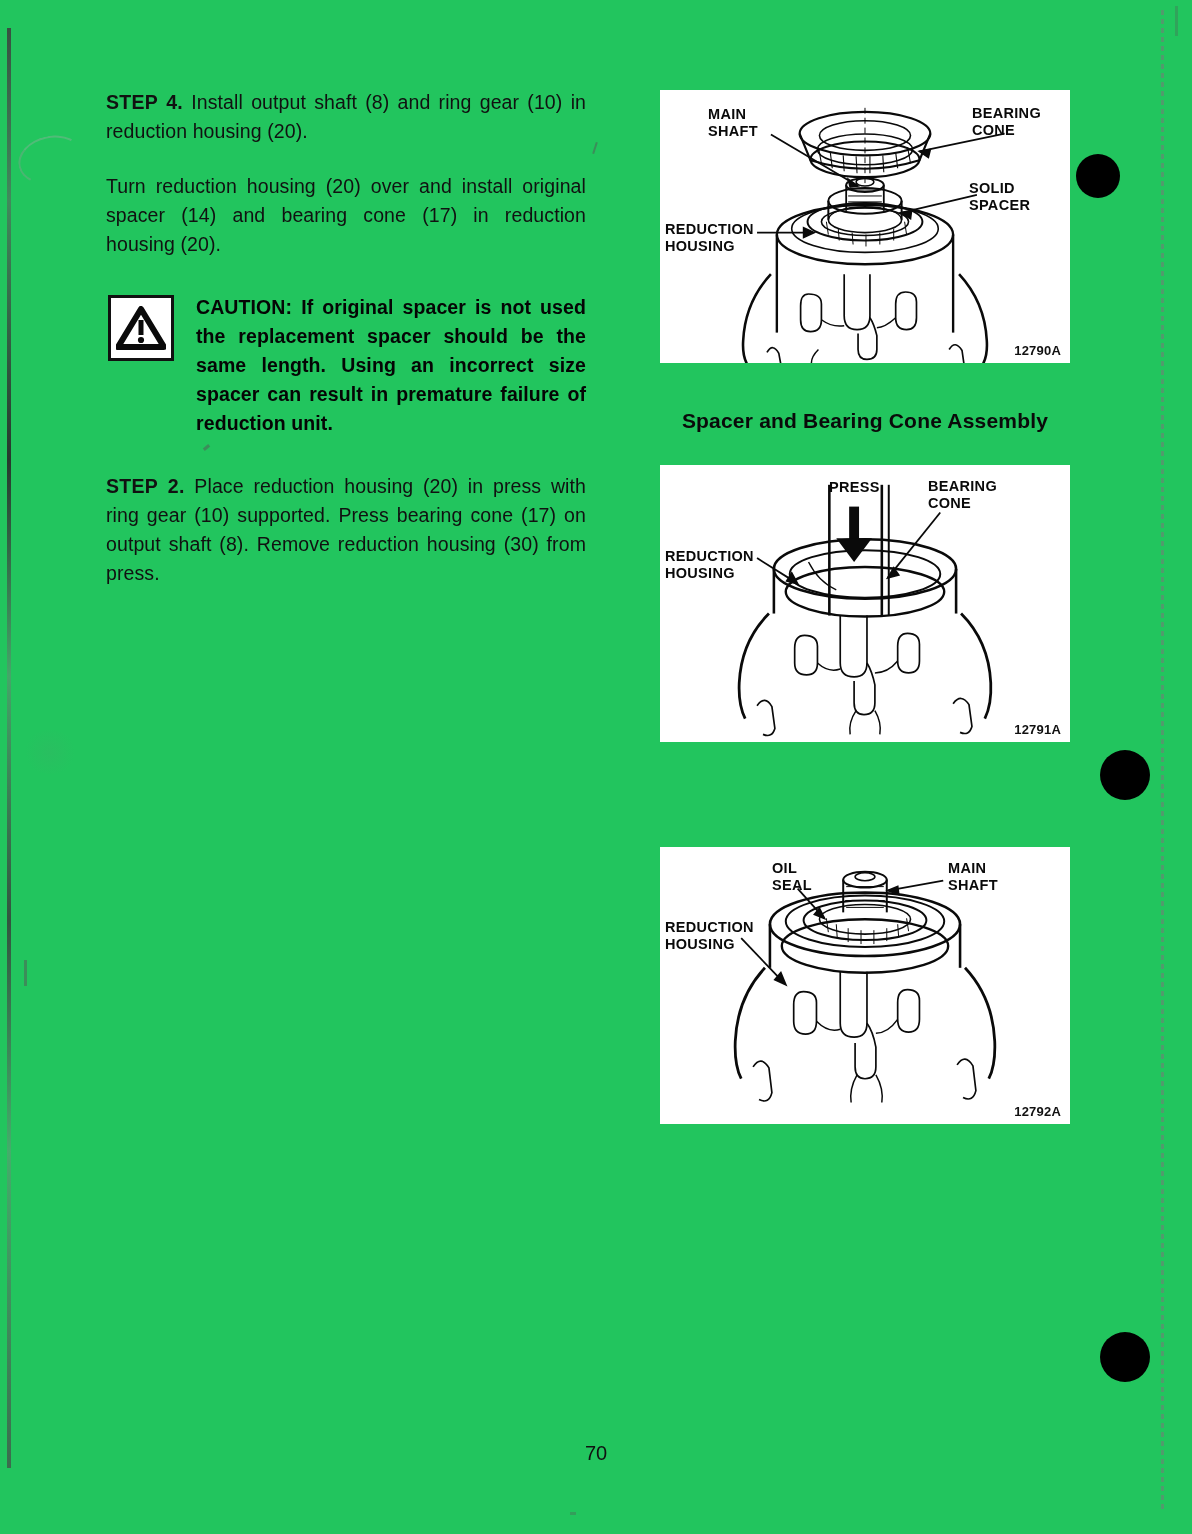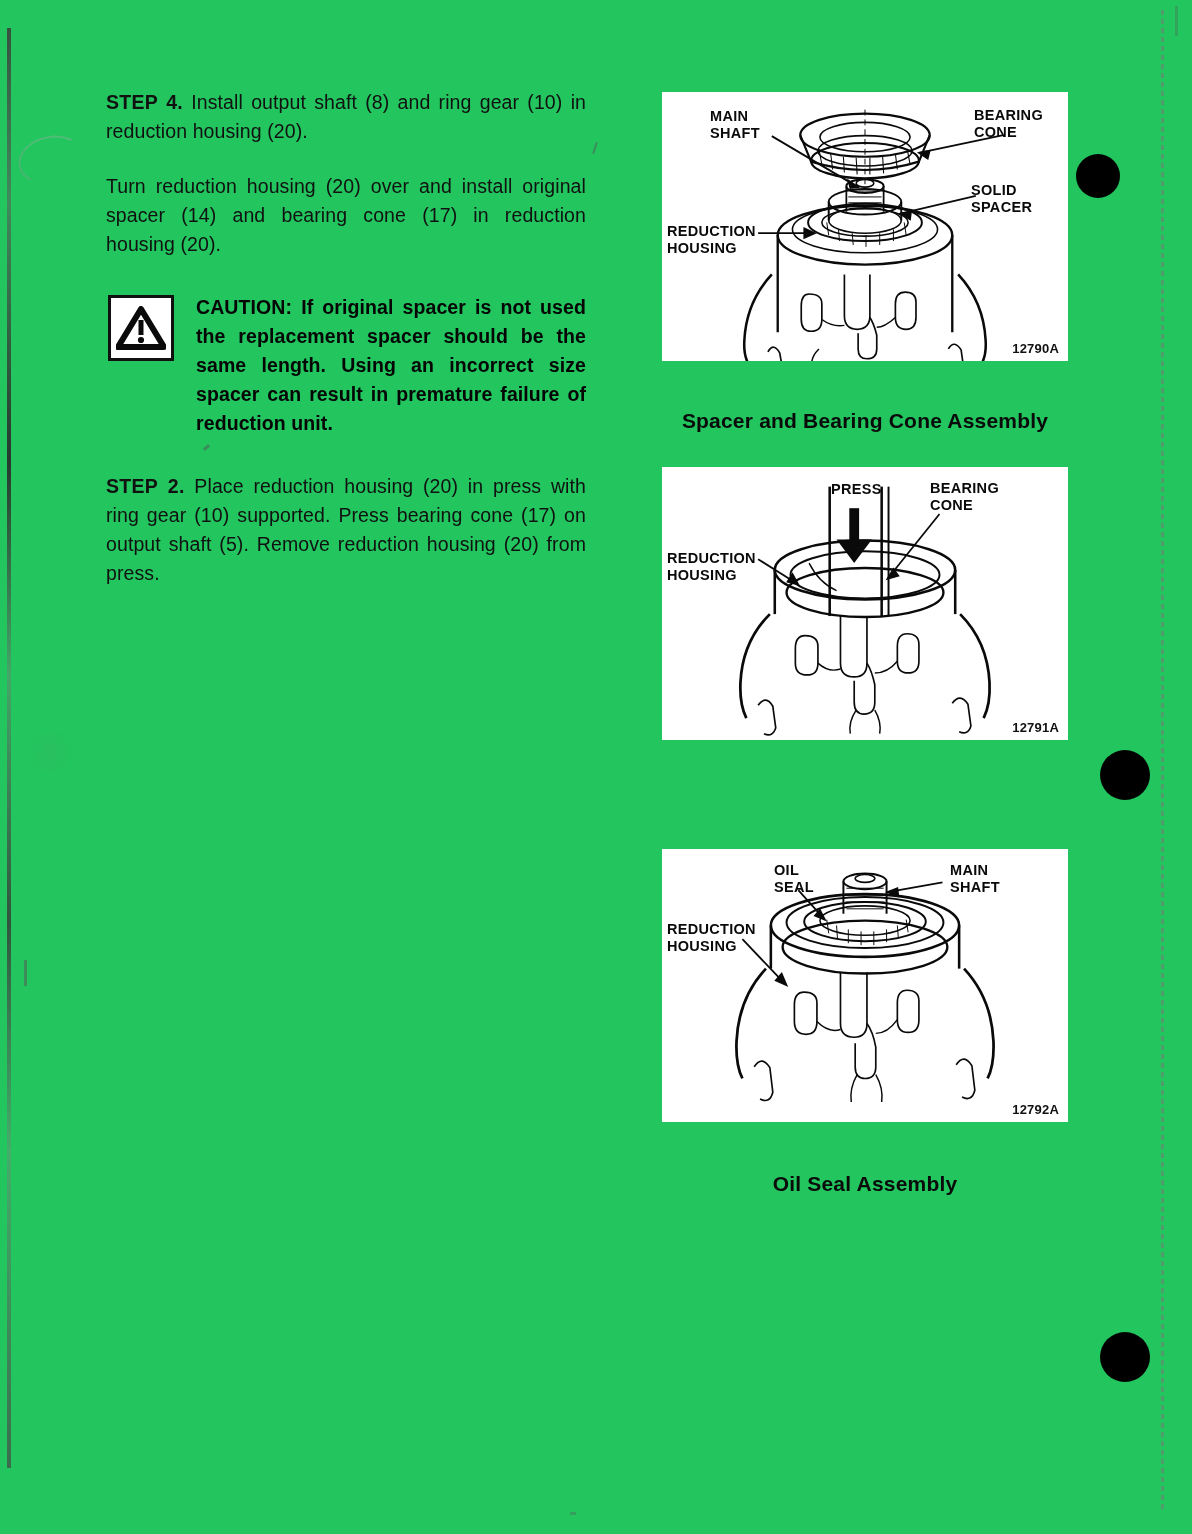--- a/index.html
+++ b/index.html
@@ -117,21 +117,21 @@
     letter-spacing: .1px;
   }
 
   .step5-wrap { position: absolute; left: 106px; top: 472px; width: 480px; }
   .step6-wrap { position: absolute; left: 106px; top: 852px; width: 490px; }
 
   
   .fig {
     position: absolute;
     box-sizing: border-box;
-    border: 4px solid #22c55e;
+    border: 2px solid #22c55e;
     background: #fff;
     overflow: hidden;
   }
   .fig-inner { position: absolute; inset: 0; }
   .fig-num {
     position: absolute;
     right: 9px;
     bottom: 5px;
     font-size: 13px;
     font-weight: bold;
@@ -199,21 +199,21 @@
           <polygon points="25,3 48,41 2,41" fill="none" stroke="#0a0a0a" stroke-width="6" stroke-linejoin="round"></polygon>
           <rect x="22.5" y="14" width="5" height="15" fill="#0a0a0a"></rect>
           <circle cx="25" cy="34" r="3.1" fill="#0a0a0a"></circle>
         </svg>
       </div>
       <div class="caution-text">CAUTION: If original spacer is not used the replacement spacer should be the same length. Using an incorrect size spacer can result in premature failure of reduction unit.</div>
     </div>
   </div>
 
   <div class="step5-wrap">
-    <p class="body-text last"><span class="step-label">STEP 2.</span><span> Place reduction housing (20) in press with ring gear (10) supported. Press bearing cone (17) on output shaft (5). Remove reduction housing (20) from press.</span></p>
+    <p class="body-text last"><span class="step-label">STEP 2.</span><span> Place reduction housing (20) in press with ring gear (10) supported. Press bearing cone (17) on output shaft (8). Remove reduction housing (30) from press.</span></p>
   </div>
 
 
   <div class="fig" style="left:658px;top:88px;width:414px;height:277px;">
     <svg class="fig-inner" viewBox="0 0 414 277">
       <g fill="none" stroke="#0a0a0a" stroke-width="1.6">
 
         <line x1="207" y1="18" x2="207" y2="95" stroke-width="1" stroke-dasharray="6 4"></line>
 
         <ellipse cx="207" cy="44" rx="66" ry="22" stroke-width="2.2"></ellipse>
@@ -415,16 +415,16 @@
       </g>
     </svg>
     <div class="fig-label" style="left:112px;top:13px;">OIL
 SEAL</div>
     <div class="fig-label right-al" style="left:288px;top:13px;">MAIN
 SHAFT</div>
     <div class="fig-label" style="left:5px;top:72px;">REDUCTION
 HOUSING</div>
     <div class="fig-num">12792A</div>
   </div>
-  <div class="fig-caption" style="left:658px;top:1140px;width:414px;">Oil Seal Assembly</div>
-
+
+  <div class="page-number">70</div>
 
 </div>
 
 </body></html>

